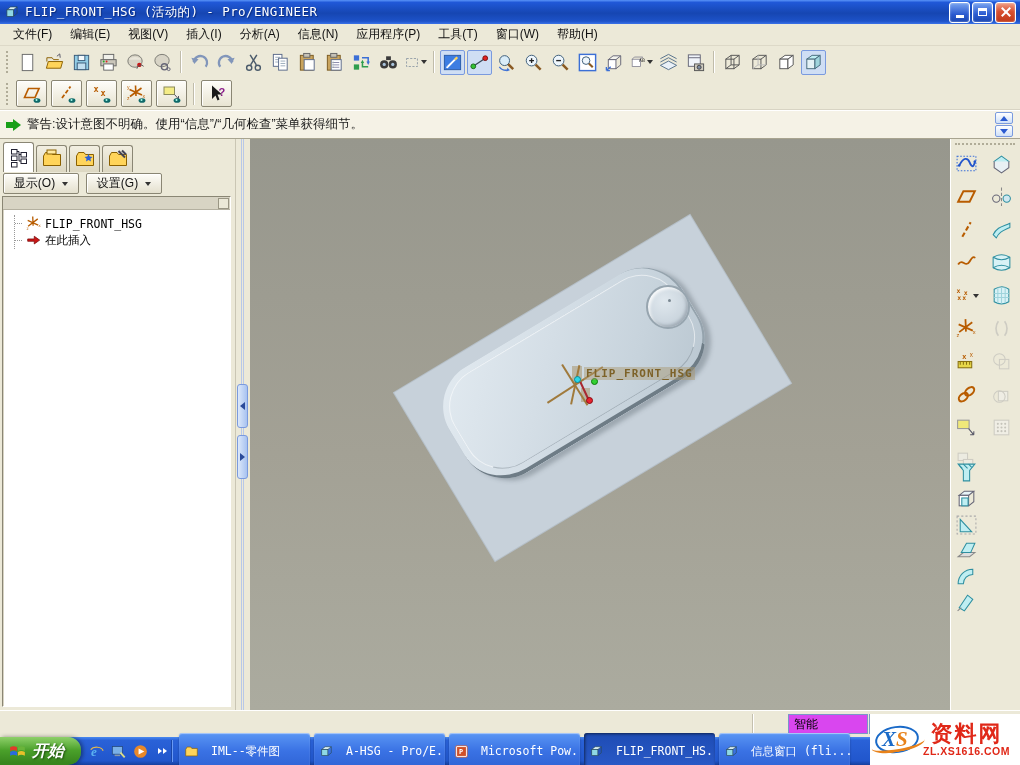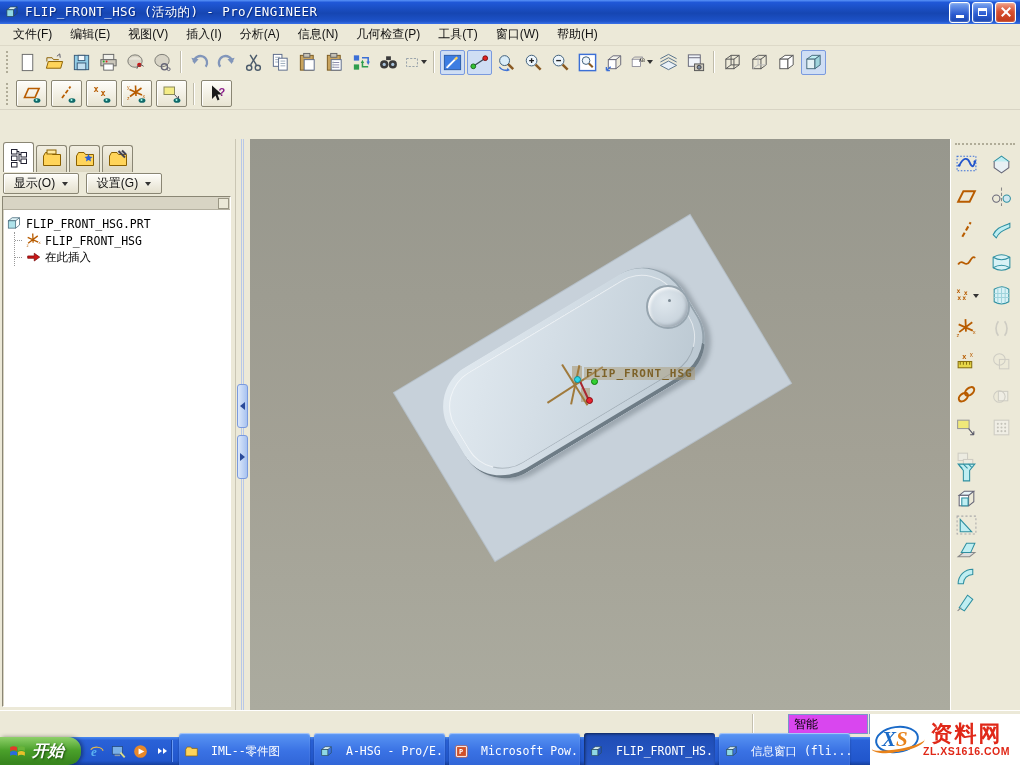--- a/index.html
+++ b/index.html
@@ -199,21 +199,21 @@
     </span>
   </div>
 
   <div class="menubar" id="menubar">
       <span class="menu-item">文件(F)</span>
       <span class="menu-item">编辑(E)</span>
       <span class="menu-item">视图(V)</span>
       <span class="menu-item">插入(I)</span>
       <span class="menu-item">分析(A)</span>
       <span class="menu-item">信息(N)</span>
-      <span class="menu-item">几何检查(P)</span>
+      <span class="menu-item">应用程序(P)</span>
       <span class="menu-item">工具(T)</span>
       <span class="menu-item">窗口(W)</span>
       <span class="menu-item">帮助(H)</span>
     </div>
 
   <div class="tbrow tb1">
     <span class="grip"></span>
     <span id="toolbar-main" style="display:flex;align-items:center">
         <span class="xp-btn">
           <span class="ig">
@@ -554,20 +554,32 @@
           <span class="ig">
             <svg viewBox="0 0 22 22">
               <path d="M6 2.5 V16 L9.5 12.5 L11.5 17.5 L13.5 16.5 L11.5 11.5 H16 Z" fill="#1a1a1a"></path>
               <text x="12.5" y="12.5" font-size="11" font-weight="bold" fill="#8a1c8a">?</text>
             </svg>
           </span>
         </span>
       </span>
   </div>
 
+  <div class="msgbar">
+    <span class="msg-arrow"></span>
+    <span class="msg-text">警告:设计意图不明确。使用“信息”/“几何检查”菜单获得细节。</span>
+    <span class="msg-scroll">
+      <span class="sbtn">
+          <i class="tri-up"></i>
+        </span>
+      <span class="sbtn">
+          <i class="tri-down"></i>
+        </span>
+    </span>
+  </div>
 
   <div class="navigator">
     <div class="nav-tabs" id="nav-tabs">
         <span class="nav-tab active">
           <span class="ig">
             <svg viewBox="0 0 22 22">
               <rect x="3.5" y="2.5" width="5.5" height="4.5" fill="#fff" stroke="#223"></rect>
               <rect x="3.5" y="9" width="5.5" height="4.5" fill="#fff" stroke="#223"></rect>
               <rect x="3.5" y="15.5" width="5.5" height="4.5" fill="#fff" stroke="#223"></rect>
               <rect x="13" y="5.5" width="5.5" height="4.5" fill="#fff" stroke="#223"></rect>
@@ -609,30 +621,20 @@
       <span class="nav-dd-btn">
         <span>设置(G)</span>
         <i class="dd"></i>
       </span>
     </div>
     <div class="tree-box">
       <div class="tree-header">
           <span class="hbox"></span>
         </div>
       <div class="tree" id="model-tree">
-          <div class="tree-row">
-            <span class="ig">
-              <svg viewBox="0 0 22 22">
-                <path d="M3 7.5 L8 3.5 H17.5 L12.5 7.5 Z" fill="#def2f6" stroke="#44687a"></path>
-                <rect x="3" y="7.5" width="9.5" height="9.5" fill="#aee2ea" stroke="#44687a"></rect>
-                <path d="M12.5 17 L17.5 13 V3.5" fill="none" stroke="#44687a"></path>
-              </svg>
-            </span>
-            <span>FLIP_FRONT_HSG.PRT</span>
-          </div>
           <div class="tree-kids">
             <div class="tree-row">
               <span class="stub"></span>
               <span class="ig">
                 <svg viewBox="0 0 22 22">
                   <path d="M4 14.5 L16.5 5 M10 2 L10.5 14 M3.5 7 L17 13" stroke="#b85c00" stroke-width="1.7" fill="none"></path>
                   <text x="17" y="16" font-size="5.5" fill="#b85c00">x</text>
                   <text x="1.5" y="19" font-size="5.5" fill="#b85c00">z</text>
                 </svg>
               </span>

